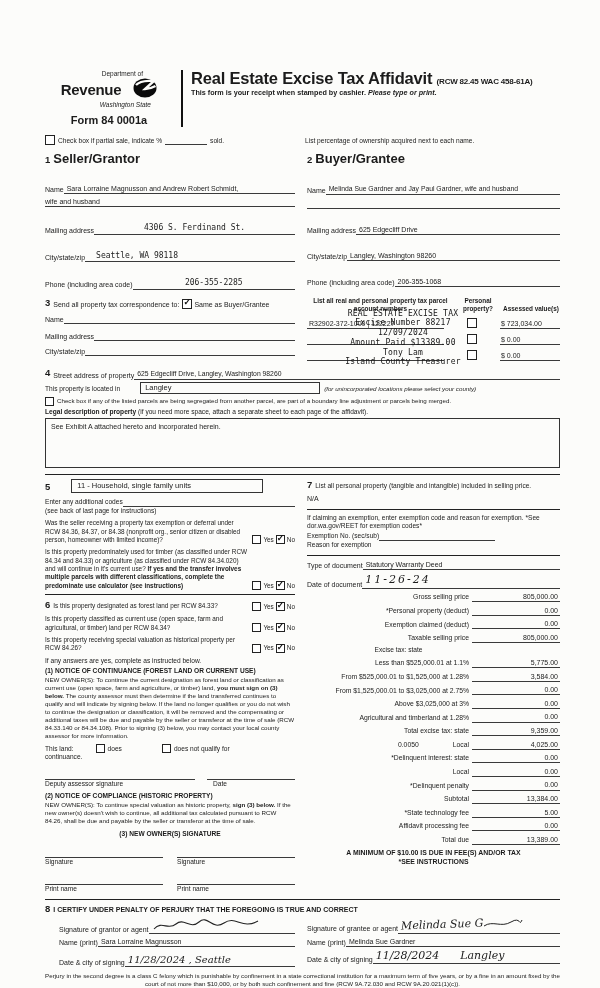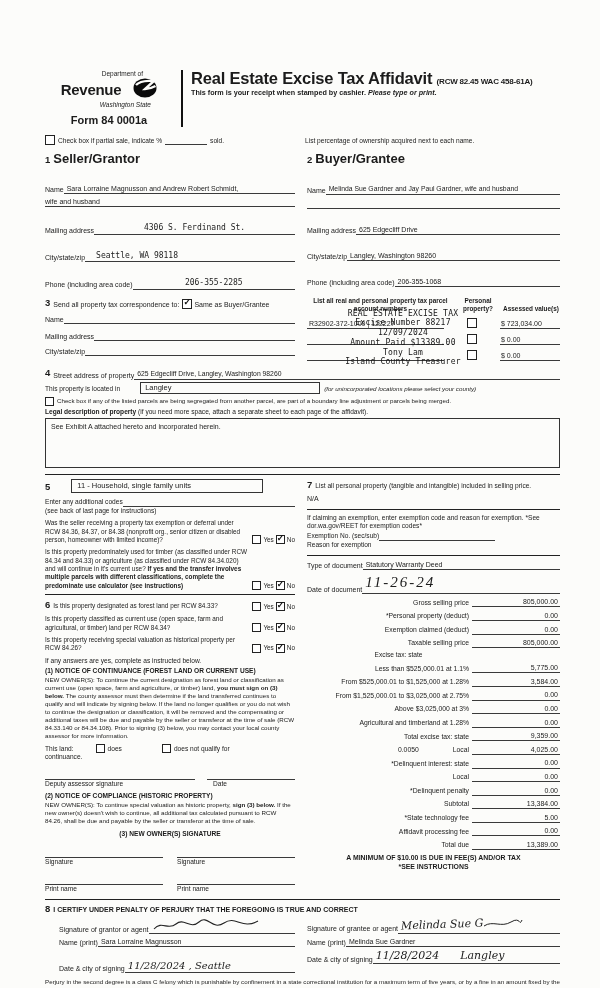--- a/index.html
+++ b/index.html
@@ -342,21 +342,21 @@
           <span class="fill" style="max-width:110px;"></span>
         </div>
       <div class="s65">Reason for exemption</div>
       <div class="hr" style="margin:6px 0 4px 0;"></div>
       <div class="row s7">
           <span>Type of document</span>
           <span class="fill"><span>Statutory Warranty Deed</span></span>
         </div>
       <div class="row s7" style="margin-top:3px;">
           <span>Date of document</span>
-          <span class="fill"><span class="hw" style="font-size:15px;letter-spacing:2px;font-family:Liberation Serif, serif;">11-26-24</span></span>
+          <span class="fill"><span class="hw" style="font-size:11px;letter-spacing:2px;">11-26-24</span></span>
         </div>
 
       <div class="trow">
           <span class="tlabel">Gross selling price</span>
           <span class="tval">805,000.00</span>
         </div>
       <div class="trow">
           <span class="tlabel">*Personal property (deduct)</span>
           <span class="tval">0.00</span>
         </div>
@@ -440,21 +440,21 @@
           <span class="fill">
             <svg class="sig" width="110" height="15" viewBox="0 0 110 15">
                 <path d="M2 11 C10 2 16 13 24 6 S38 12 47 4 S60 13 72 5 S90 12 106 3" stroke="#222" fill="none" stroke-width="1.1"></path>
               </svg>
           </span>
         </div>
         <div class="row s7" style="margin-top:3px;">
             <span>Name (print)</span>
             <span class="fill"><span>Sara Lorraine Magnusson</span></span>
           </div>
-        <div class="row s7" style="margin-top:12px;">
+        <div class="row s7" style="margin-top:6px;">
             <span>Date &amp; city of signing</span>
             <span class="fill"><span class="hw" style="font-size:10px;">11/28/2024 , Seattle</span></span>
           </div>
       </div>
       <div class="colR">
         <div class="row s7">
           <span>Signature of grantee or agent</span>
           <span class="fill"><span class="hw" style="font-size:11px;transform:rotate(-2deg);display:inline-block;">Melinda Sue G</span><svg width="40" height="12" viewBox="0 0 40 12" style="vertical-align:-2px;">
                 <path d="M1 8 C10 2 18 10 28 4 S36 9 39 2" stroke="#222" fill="none" stroke-width="1"></path>
               </svg></span>

